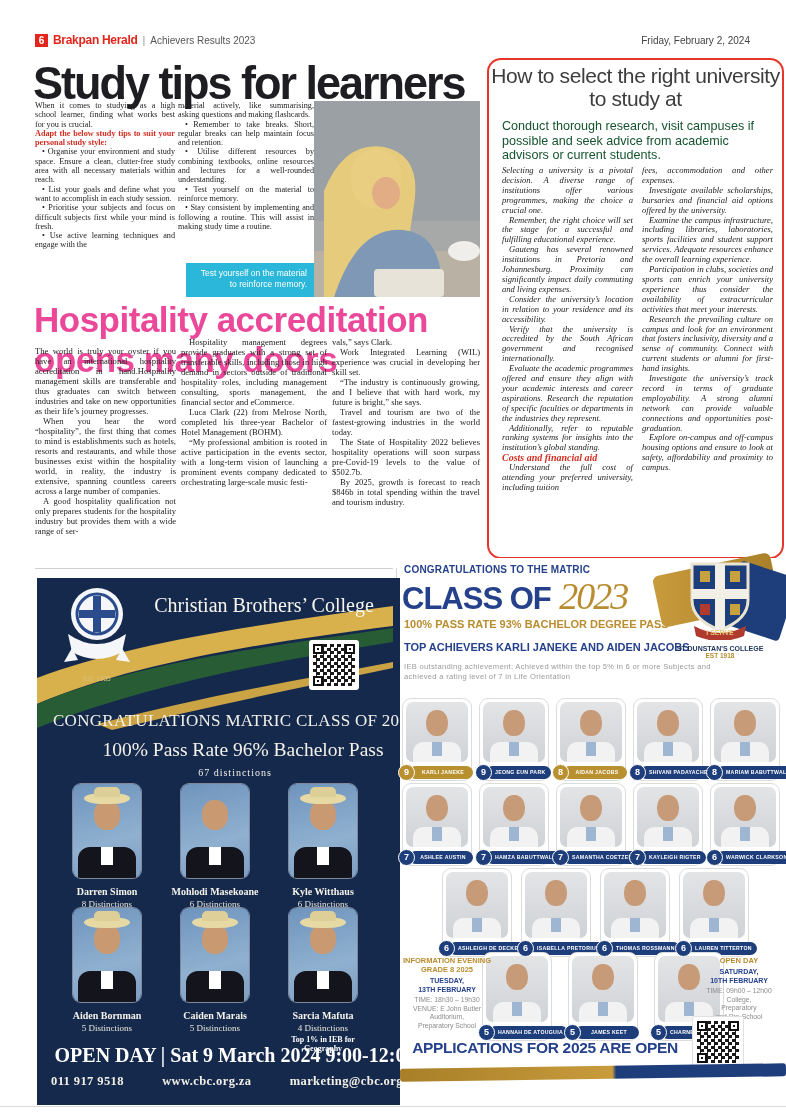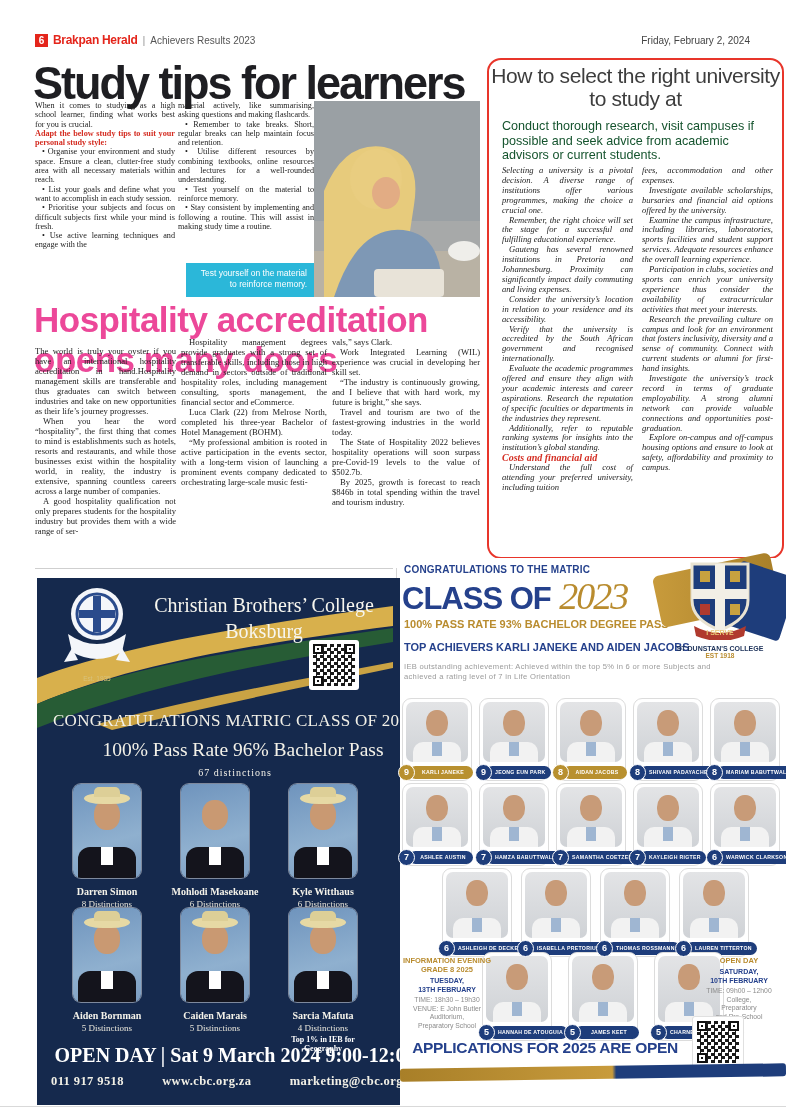--- a/index.html
+++ b/index.html
@@ -271,21 +271,20 @@
         <rect x="35" y="14" width="8" height="36" fill="#2a4b8c"></rect>
         <rect x="21" y="28" width="36" height="8" fill="#2a4b8c"></rect>
         <path d="M10,52 Q39,72 68,52 L64,70 Q39,84 14,70 Z" fill="#f4f6fa"></path>
         <path d="M14,66 L6,80 L20,78 Z" fill="#f4f6fa"></path>
         <path d="M64,66 L72,80 L58,78 Z" fill="#f4f6fa"></path>
       </svg>
       <div class="cbc-est">Est. 1935</div>
     </div>
     <div class="cbc-title serif">
       <div>Christian Brothers’ College</div>
-      <div>Boksburg</div>
     </div>
     <div class="qr qr-cbc">
       <div class="qr-inner">
           <div class="qr-fp fp-tl"></div>
           <div class="qr-fp fp-tr"></div>
           <div class="qr-fp fp-bl"></div>
         </div>
     </div>
     <div class="cbc-congrats">CONGRATULATIONS  MATRIC CLASS OF 2023</div>
     <div class="cbc-pass">100% Pass Rate  96% Bachelor Pass</div>

